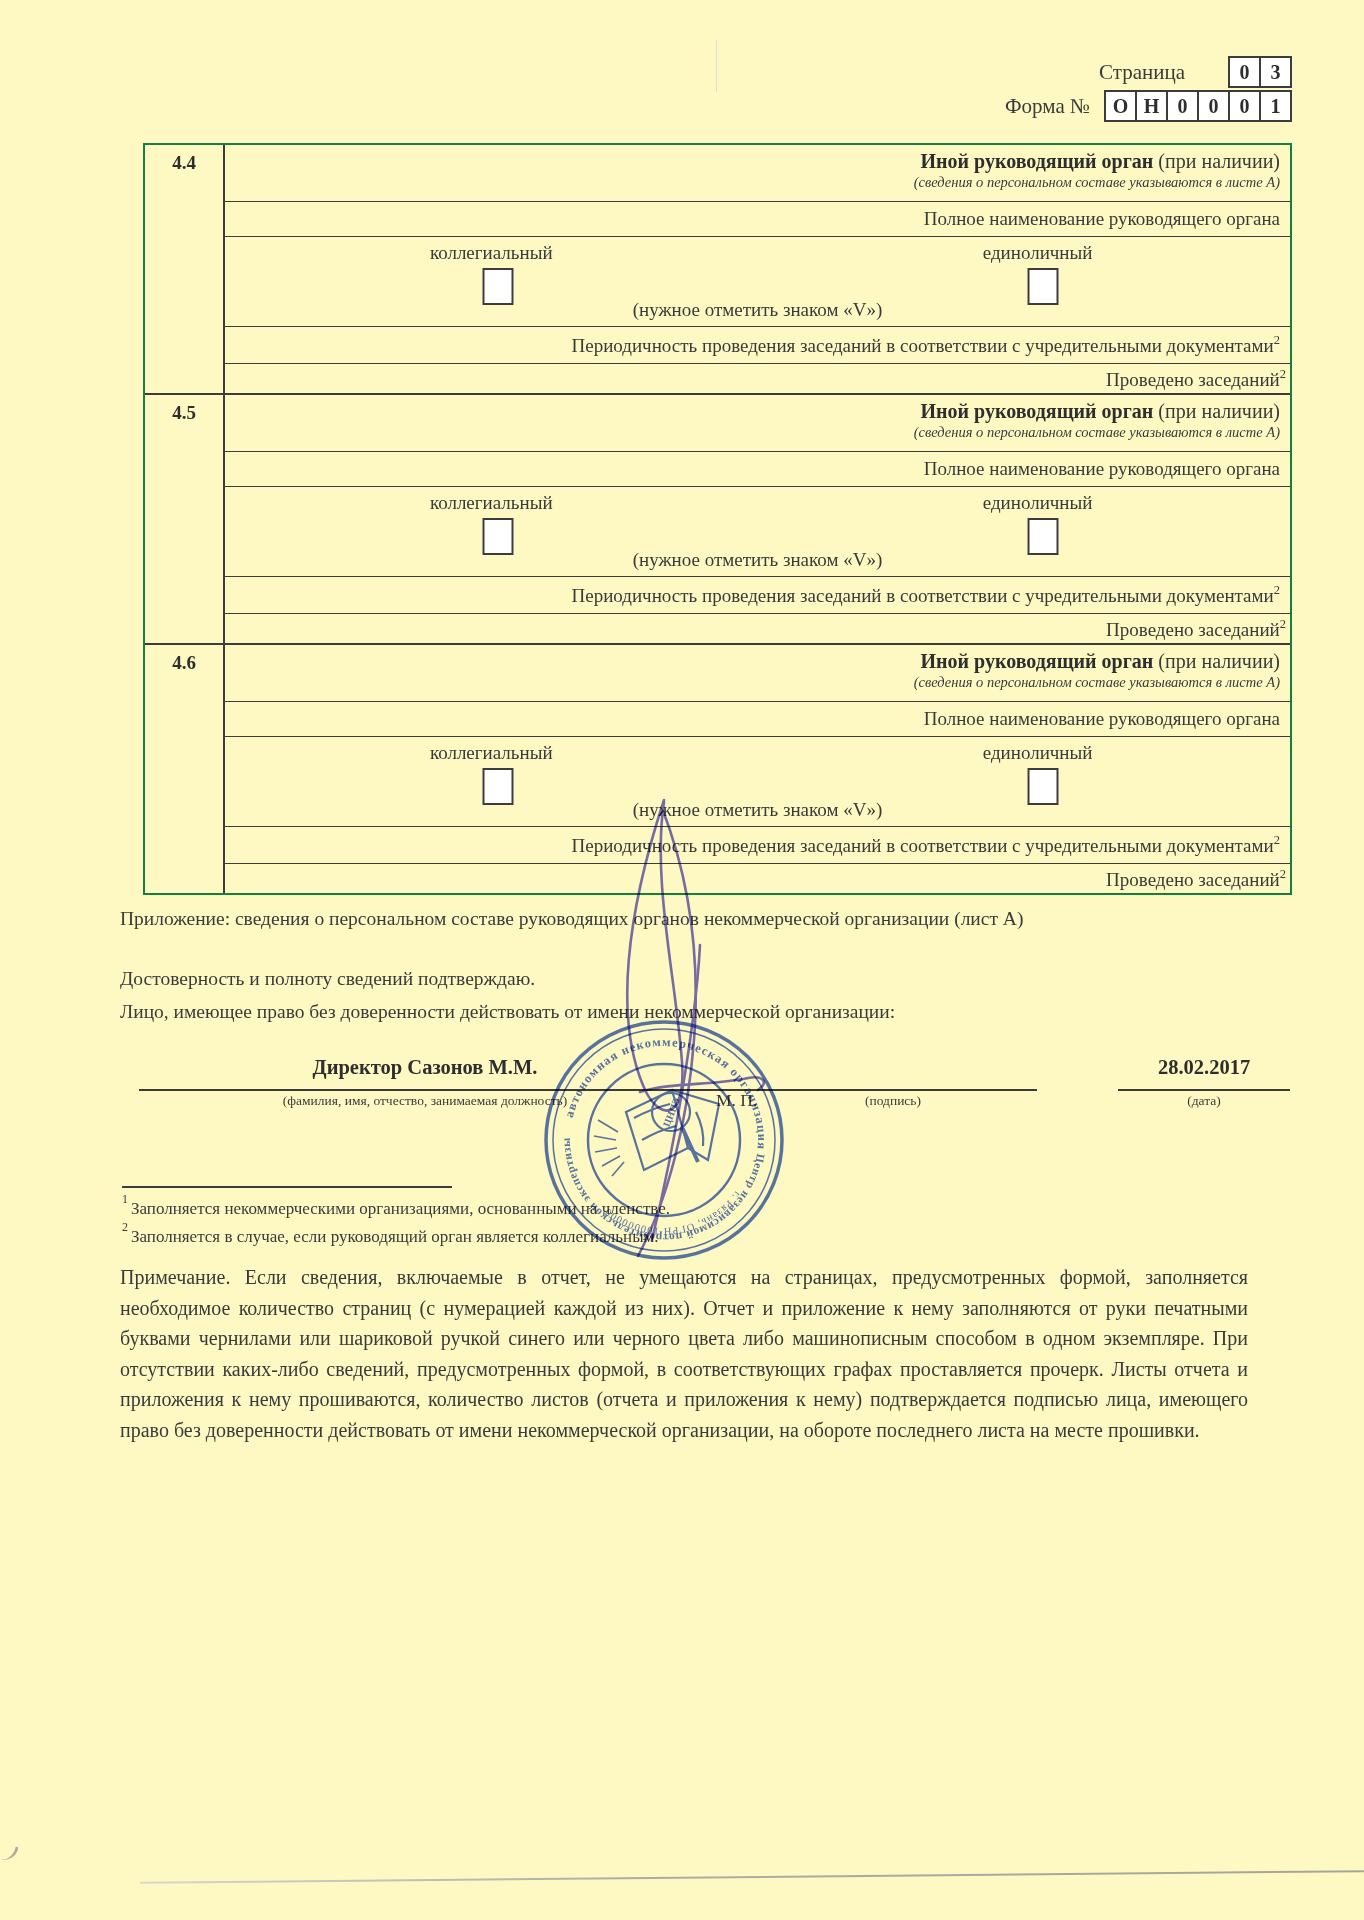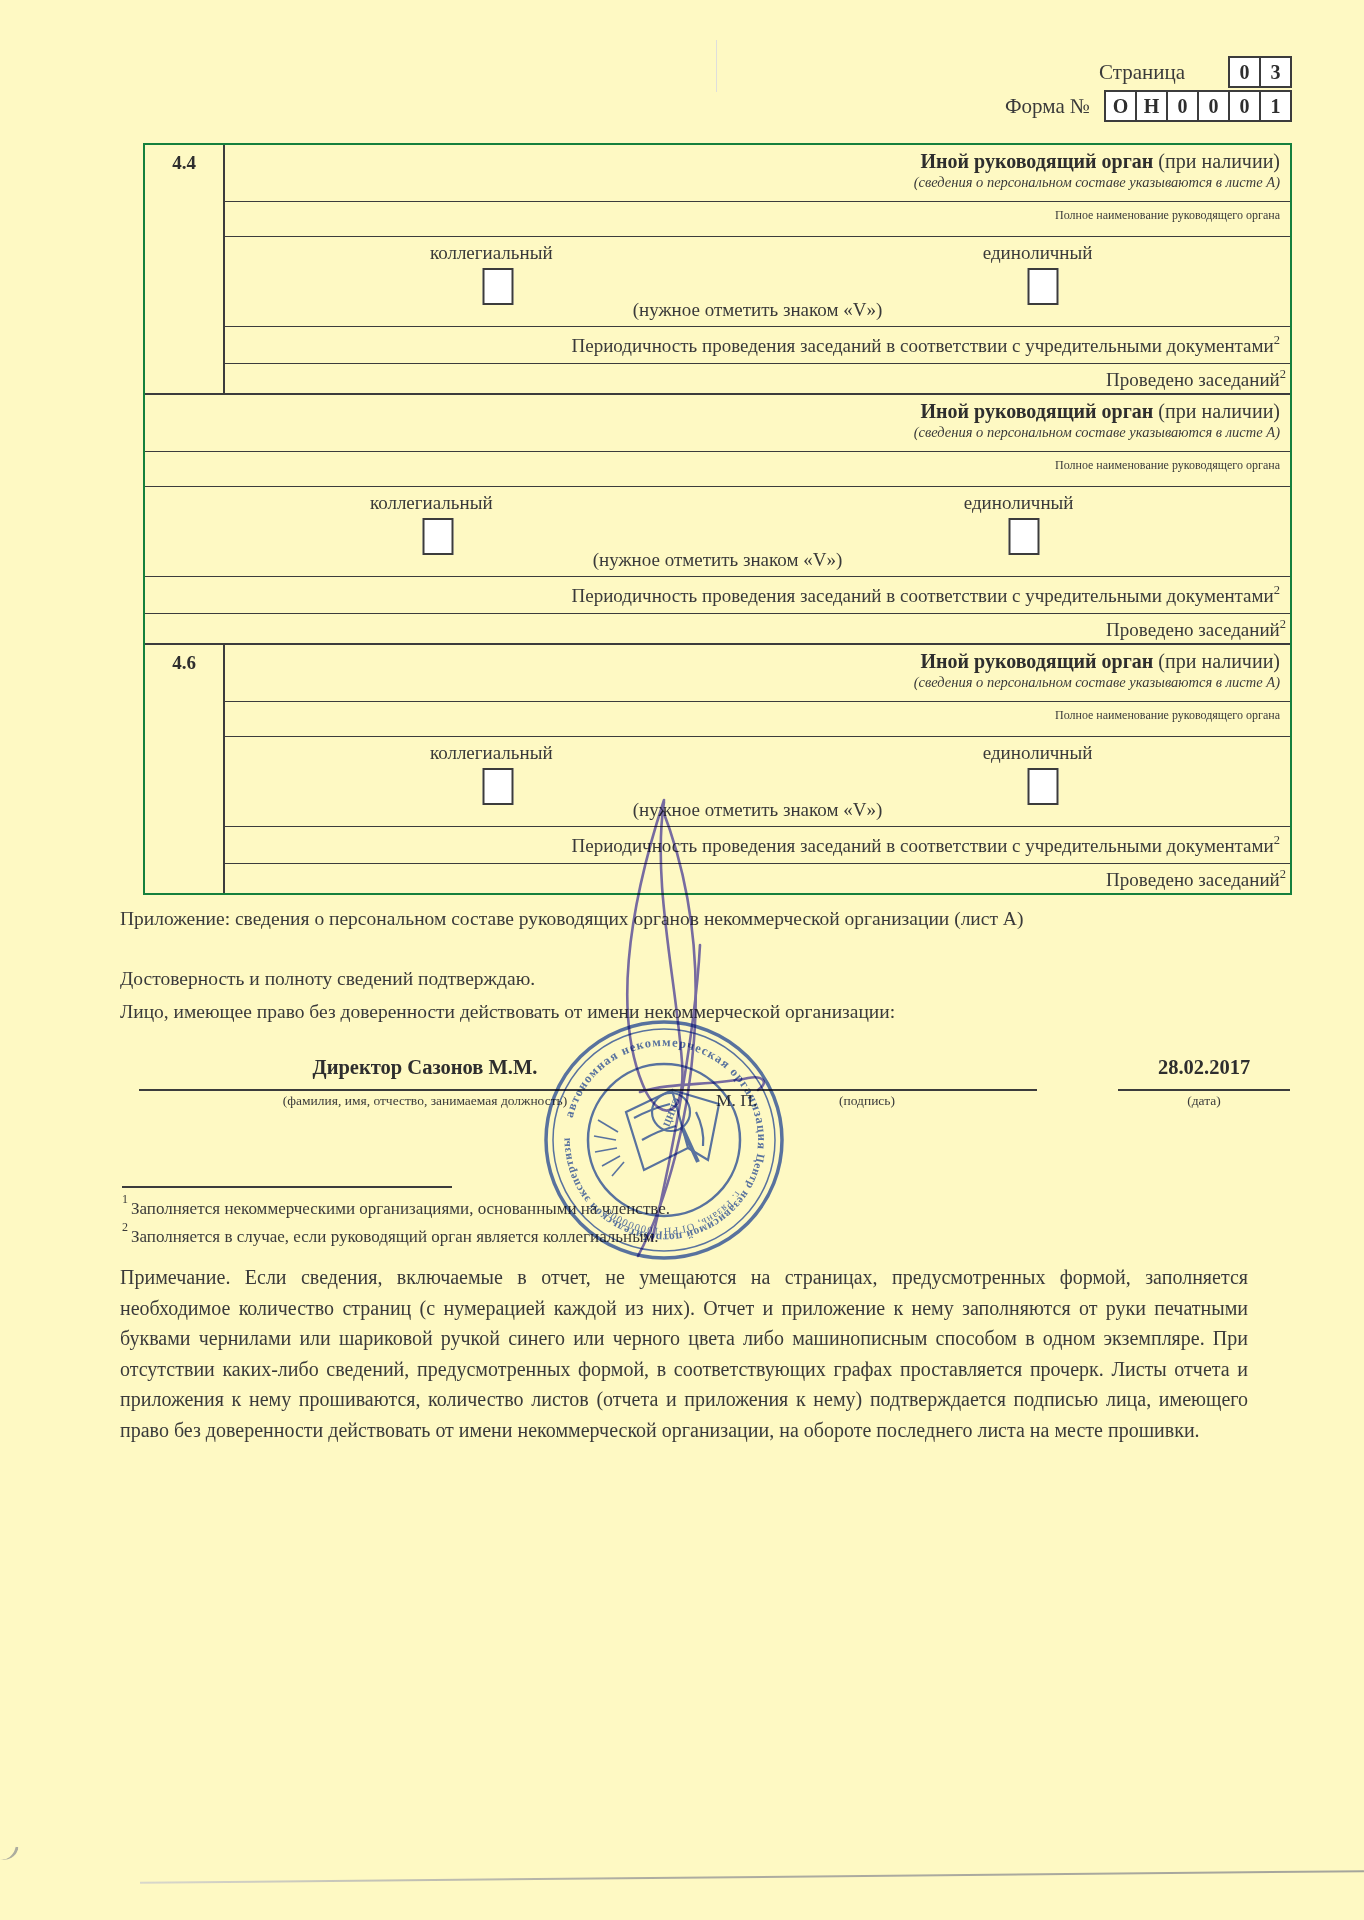--- a/index.html
+++ b/index.html
@@ -18,39 +18,39 @@
   .sec{display:flex;border-bottom:2px solid #3c3c3c;}
   .sec:last-child{border-bottom:none;}
   .sec-num{width:80px;border-right:2px solid #3c3c3c;font-weight:bold;font-size:19px;
            color:#2e2e2e;text-align:center;padding-top:7px;box-sizing:border-box;}
   .sec-body{flex:1;display:flex;flex-direction:column;min-width:0;}
   .row{border-bottom:1px solid #3c3c3c;box-sizing:border-box;text-align:right;}
   .r-title{height:57px;padding:5px 10px 0;}
   .t-bold{font-weight:bold;font-size:20px;color:#2e2e2e;}
   .t-rest{font-size:20px;}
   .t-sub{font-size:14.5px;margin-top:1px;font-style:italic;}
-  .r-full{height:35px;font-size:12px;padding:6px 10px 0;}
+  .r-full{height:35px;font-size:19px;padding:6px 10px 0;}
   .r-check{height:90px;position:relative;font-size:19px;}
   .chk-label{position:absolute;top:5px;transform:translateX(-50%);white-space:nowrap;}
   .lab-col{left:25%;} .lab-sole{left:76.3%;}
   .chk{position:absolute;top:31px;width:27px;height:33px;border:2px solid #3c3c3c;transform:translateX(-50%);background:#fff;}
   .chk-col{left:25.6%;} .chk-sole{left:76.8%;}
   .chk-hint{position:absolute;bottom:5px;left:50%;transform:translateX(-50%);white-space:nowrap;font-size:19px;}
   .r-period{height:37px;font-size:19px;padding:7px 10px 0;}
   .r-sess{height:29px;font-size:19px;padding:4px 4px 0;border-bottom:none;}
   sup{font-size:12.5px;position:relative;top:-1px;}
   
   .tline{position:absolute;left:120px;font-size:19.5px;white-space:nowrap;}
   
   .sig-name{position:absolute;left:200px;top:1056px;width:450px;text-align:center;
             font-weight:bold;font-size:20.5px;color:#2e2e2e;}
   .sig-line1{position:absolute;left:139px;top:1089px;width:898px;border-top:2px solid #3c3c3c;}
   .sig-cap-name{position:absolute;left:180px;top:1093px;width:490px;text-align:center;font-size:13.5px;}
   .sig-mp{position:absolute;left:716px;top:1090px;font-size:17.5px;}
-  .sig-cap-sign{position:absolute;left:812px;top:1093px;width:110px;text-align:center;font-size:13.5px;}
+  .sig-cap-sign{position:absolute;left:838px;top:1093px;width:110px;text-align:center;font-size:13.5px;}
   .sig-date{position:absolute;left:1118px;top:1056px;width:172px;text-align:center;
             font-weight:bold;font-size:20.5px;color:#2e2e2e;}
   .sig-line2{position:absolute;left:1118px;top:1089px;width:172px;border-top:2px solid #3c3c3c;}
   .sig-cap-date{position:absolute;left:1118px;top:1093px;width:172px;text-align:center;font-size:13.5px;}
   
   .fn-sep{position:absolute;left:122px;top:1186px;width:330px;border-top:2.5px solid #3c3c3c;}
   .fn{position:absolute;left:122px;font-size:17px;white-space:nowrap;}
   .fn sup{font-size:12px;top:-4px;margin-right:3px;}
   
   .note{position:absolute;left:120px;top:1262px;width:1128px;font-size:20px;line-height:30.5px;
@@ -111,20 +111,21 @@
           <span class="chk chk-col"></span>
           <span class="chk chk-sole"></span>
           <span class="chk-hint">(нужное отметить знаком «V»)</span>
         </div>
         <div class="row r-period"><span>Периодичность проведения заседаний в соответствии с учредительными документами</span><sup>2</sup></div>
         <div class="row r-sess"><span>Проведено заседаний</span><sup>2</sup></div>
       </div>
     </div>
 
     <div class="sec">
+      <div class="sec-num">4.5</div>
       <div class="sec-body">
         <div class="row r-title">
           <div><span class="t-bold">Иной руководящий орган</span><span class="t-rest"> (при наличии)</span></div>
           <div class="t-sub">(сведения о персональном составе указываются в листе А)</div>
         </div>
         <div class="row r-full"><span>Полное наименование руководящего органа</span></div>
         <div class="row r-check">
           <span class="chk-label lab-col">коллегиальный</span>
           <span class="chk-label lab-sole">единоличный</span>
           <span class="chk chk-col"></span>

